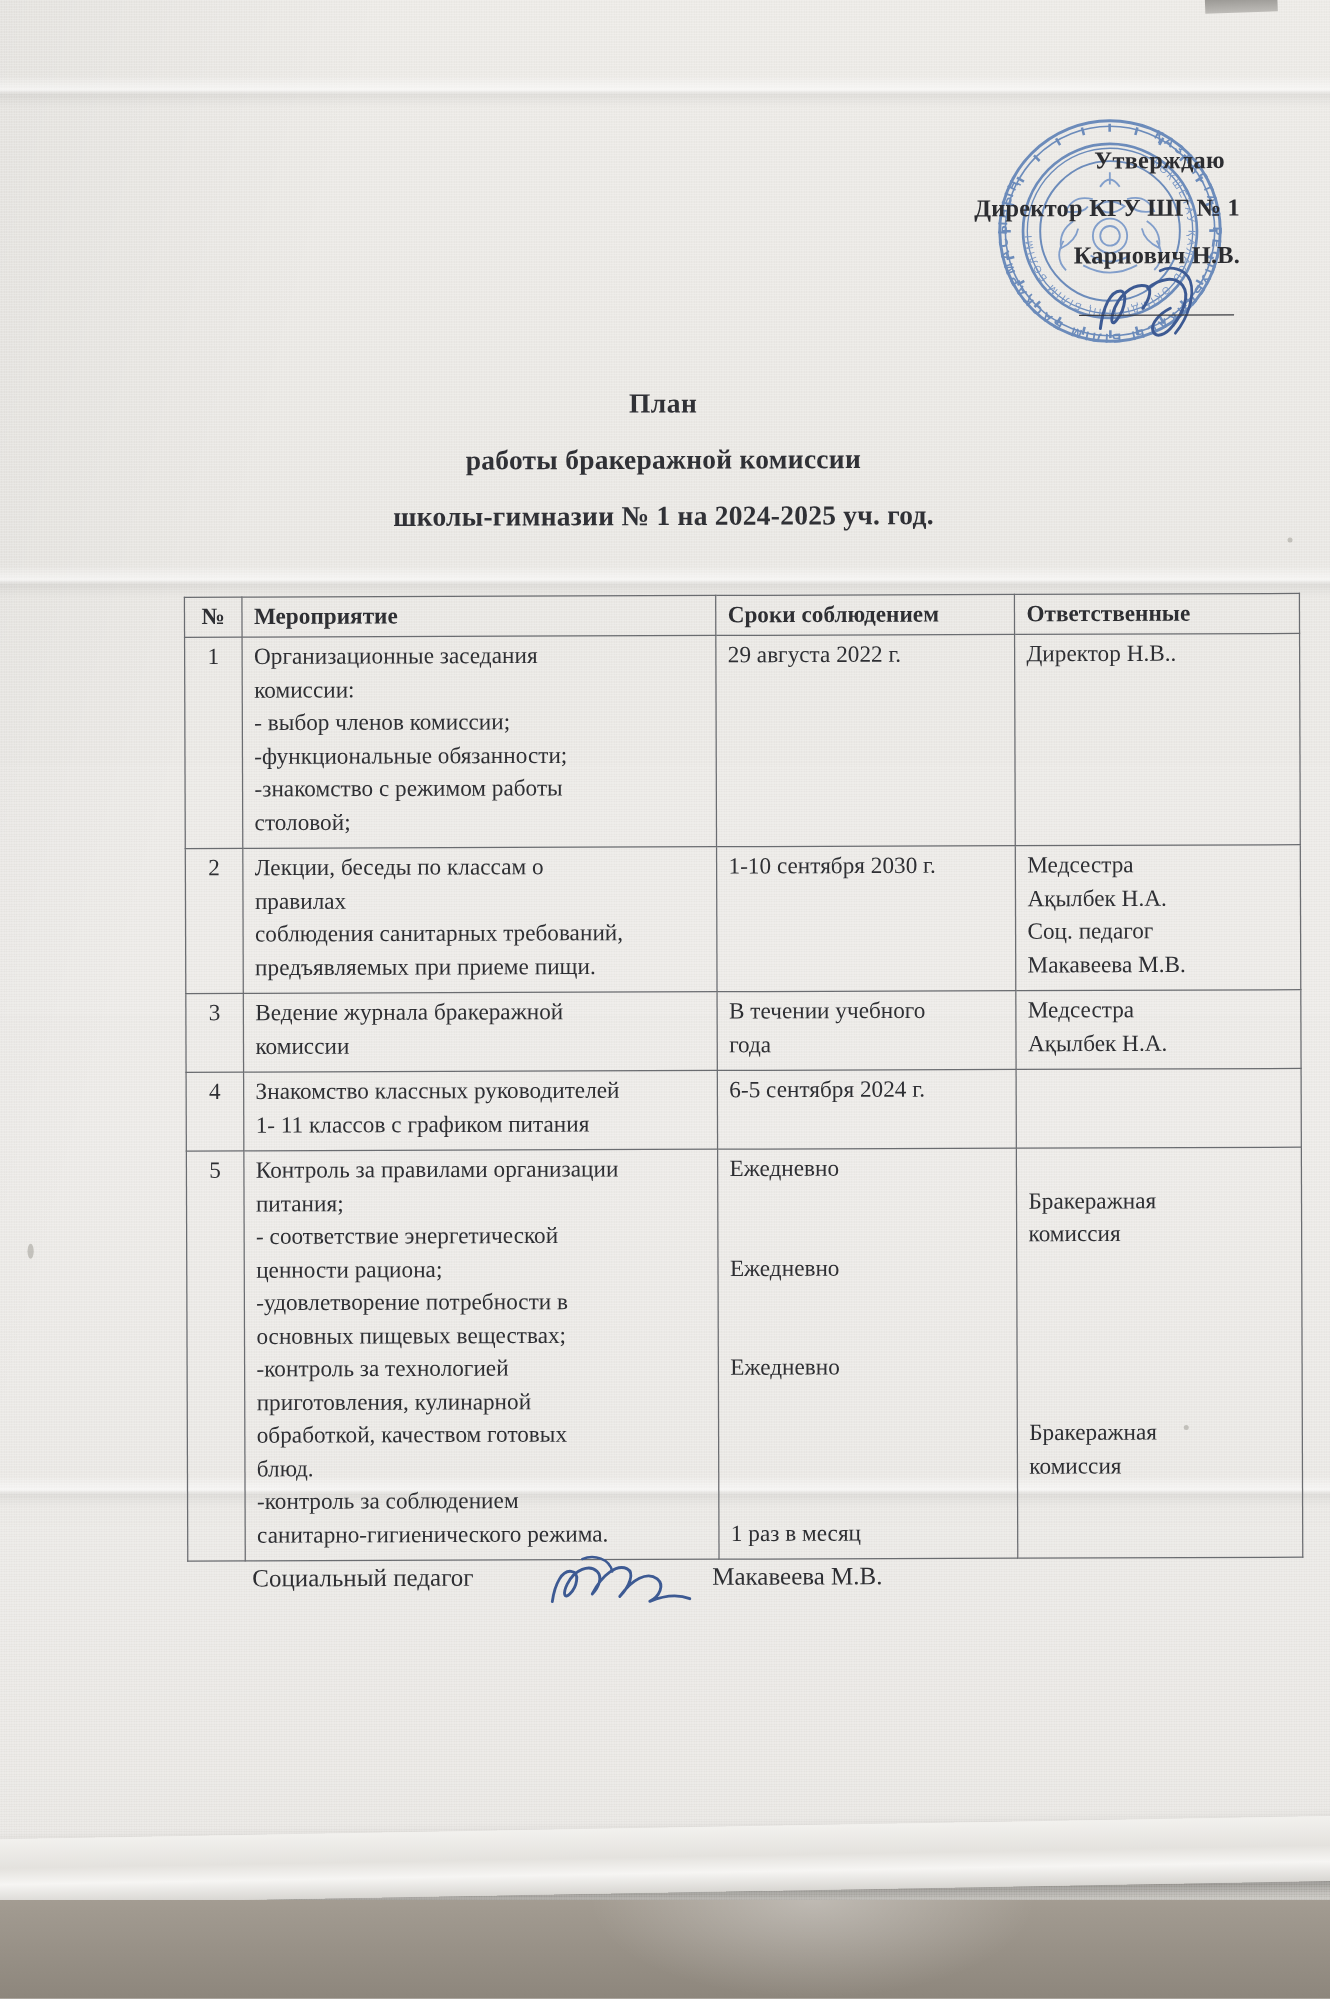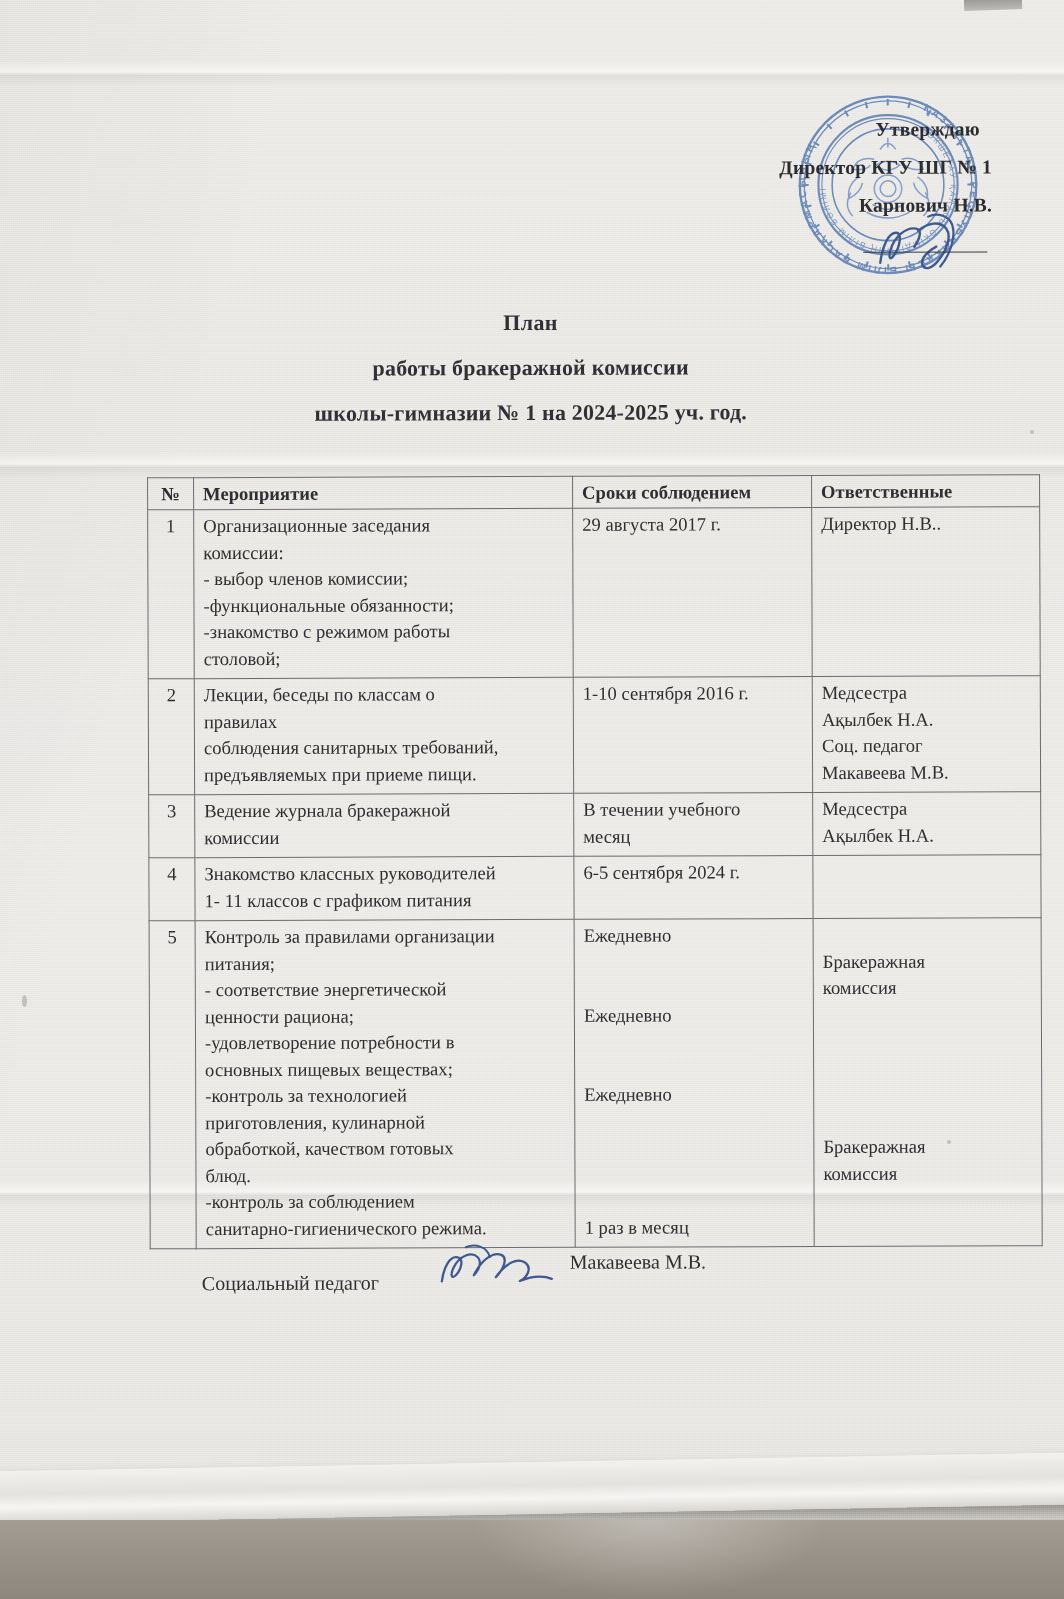--- a/index.html
+++ b/index.html
@@ -205,21 +205,20 @@
     position: absolute;
     left: 200px;
     top: 1251px;
     width: 640px;
     font-size: 20px;
     color: #2e2f33;
   }
   #footer-line .role {
     position: absolute; left: 0; top: 0;
     white-space: nowrap;
-    margin-top: 20px;
   }
   #footer-line .who {
     position: absolute; left: 368px; top: 0;
     white-space: nowrap;
   }
   #foot-sign {
     position: absolute;
     left: 430px;
     top: 1237px;
     width: 130px;
@@ -345,41 +344,41 @@
       </thead>
       <tbody>
         <tr>
           <td class="c-num">1</td>
           <td class="c-act  multi">Организационные заседания
 комиссии:
 - выбор членов комиссии;
 -функциональные обязанности;
 -знакомство с режимом работы
 столовой;</td>
-          <td class="c-term multi">29 августа 2017 г.</td>
+          <td class="c-term multi">29 августа 2022 г.</td>
           <td class="c-resp multi">Директор Н.В..</td>
         </tr>
         <tr>
           <td class="c-num">2</td>
           <td class="c-act  multi">Лекции, беседы по классам о
 правилах
 соблюдения санитарных требований,
 предъявляемых при приеме пищи.</td>
-          <td class="c-term multi">1-10 сентября 2016 г.</td>
+          <td class="c-term multi">1-10 сентября 2030 г.</td>
           <td class="c-resp multi">Медсестра
 Ақылбек Н.А.
 Соц. педагог
 Макавеева М.В.</td>
         </tr>
         <tr>
           <td class="c-num">3</td>
           <td class="c-act  multi">Ведение журнала бракеражной
 комиссии</td>
           <td class="c-term multi">В течении учебного
-месяц</td>
+года</td>
           <td class="c-resp multi">Медсестра
 Ақылбек Н.А.</td>
         </tr>
         <tr>
           <td class="c-num">4</td>
           <td class="c-act  multi">Знакомство классных руководителей
 1- 11 классов с графиком питания</td>
           <td class="c-term multi">6-5 сентября 2024 г.</td>
           <td class="c-resp multi"></td>
         </tr>

